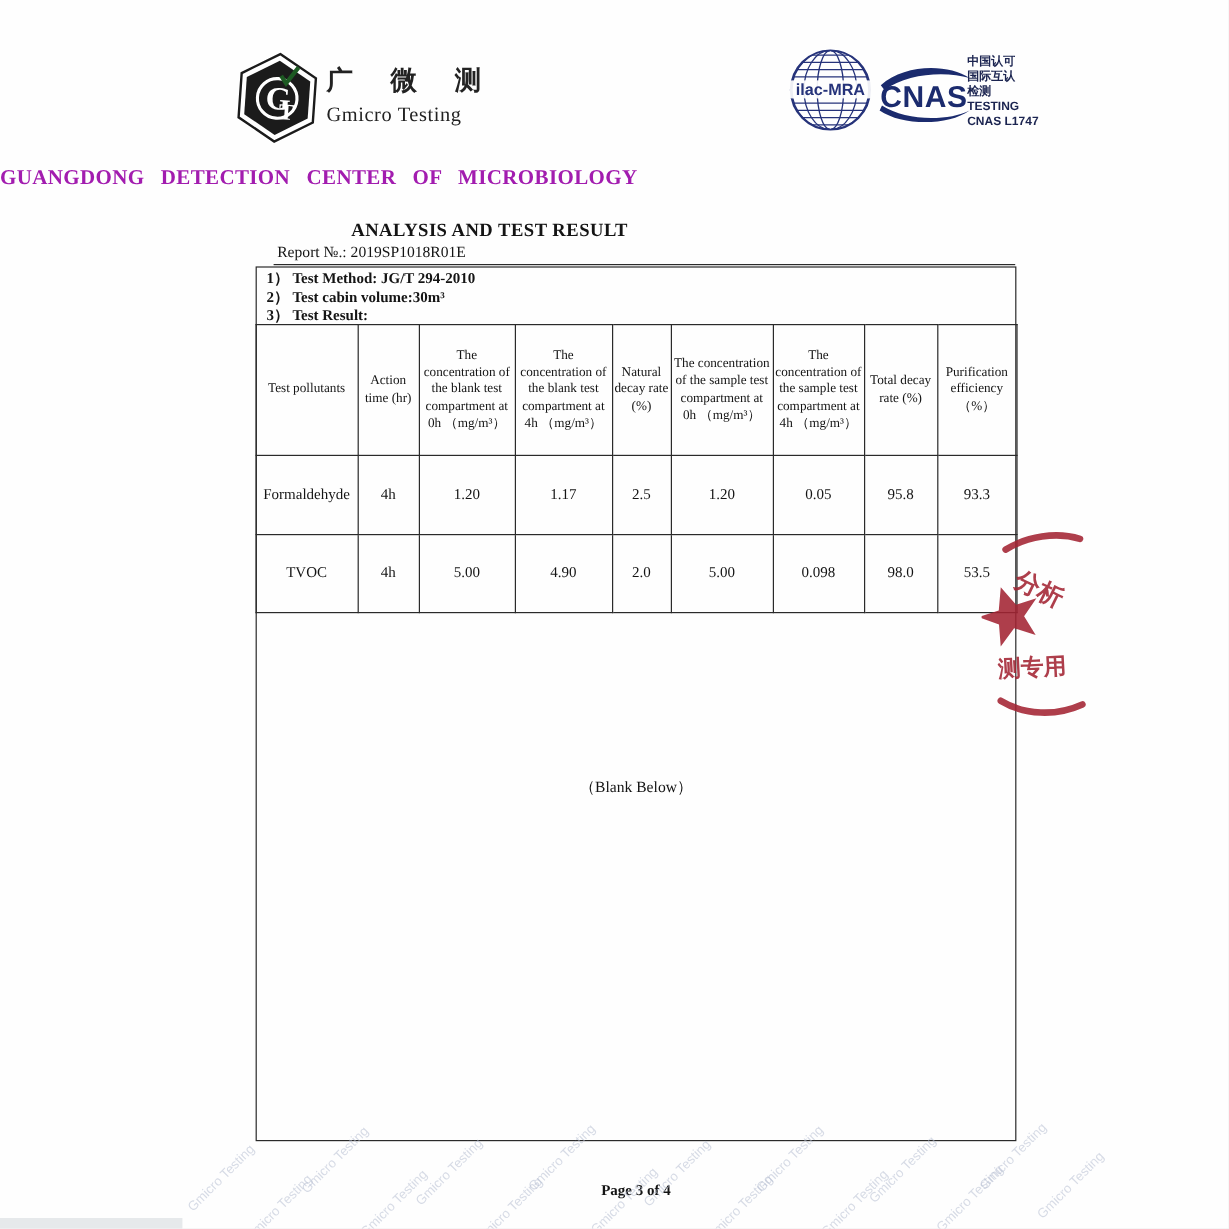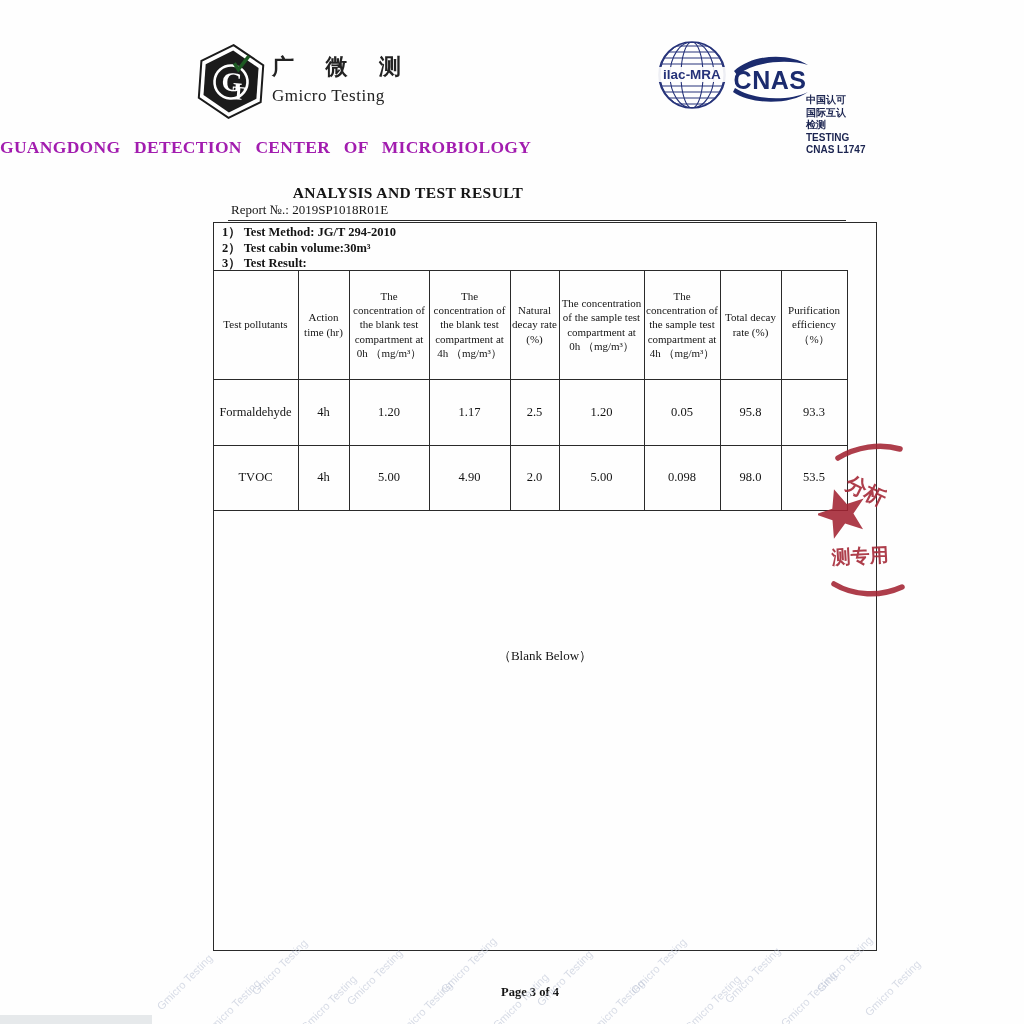--- a/index.html
+++ b/index.html
@@ -10,30 +10,30 @@
   }
   
   .gt-logo{position:absolute;left:194px;top:42px;}
   .brand-text{position:absolute;left:272px;top:50px;}
   .brand-cn{font-size:22px;font-weight:bold;letter-spacing:13px;color:#222;line-height:34px;white-space:nowrap;}
   .brand-en{font-size:17px;color:#222;margin-top:2px;letter-spacing:.5px;}
   .ilac-logo{position:absolute;left:656px;top:38px;}
   .cnas-logo{position:absolute;left:728px;top:50px;}
   .cert-block{position:absolute;left:806px;top:46px;width:80px;
     font-family:"Liberation Sans","DejaVu Sans",sans-serif;
-    font-size:10px;font-weight:bold;color:#1b2450;line-height:12.5px;margin-top:48px;}
+    font-size:10px;font-weight:bold;color:#1b2450;line-height:12.5px;}
   
   .doc-title{position:absolute;left:0;top:137px;width:1024px;text-align:left;
     font-size:17.5px;font-weight:bold;letter-spacing:.3px;word-spacing:9px;color:#a21caf;}
   .doc-subtitle{position:absolute;left:0;top:184px;width:816px;text-align:center;
     font-size:15.5px;font-weight:bold;letter-spacing:.4px;color:#141414;}
   .report-no{position:absolute;left:231px;top:202px;font-size:13px;font-weight:normal;color:#141414;}
   .report-underline{position:absolute;left:228px;top:220px;width:618px;border-top:1.5px solid #2a2a2a;}
   
-  .main-box{position:absolute;left:213px;top:222px;width:632px;height:727px;border:1.5px solid #2a2a2a;padding-left:30px;}
+  .main-box{position:absolute;left:213px;top:222px;width:632px;height:727px;border:1.5px solid #2a2a2a;}
   .notes{position:absolute;left:8px;top:2px;}
   .note-line{font-size:12.5px;font-weight:bold;line-height:15.5px;color:#141414;white-space:nowrap;}
   .result-table{position:absolute;left:-1.5px;top:46.5px;border-collapse:collapse;table-layout:fixed;width:635px;}
   .result-table td,.result-table th{border:1.5px solid #2a2a2a;text-align:center;vertical-align:middle;padding:2px 1px;}
   .result-table th{font-size:11px;font-weight:normal;line-height:1.3;color:#141414;}
   .result-table td{font-size:12.5px;color:#141414;}
   .hdr-row{height:109px;}
   .data-row1{height:66px;}
   .data-row2{height:65px;}
   .blank-note{position:absolute;left:0;top:424px;width:100%;text-align:center;font-size:13px;color:#141414;}

